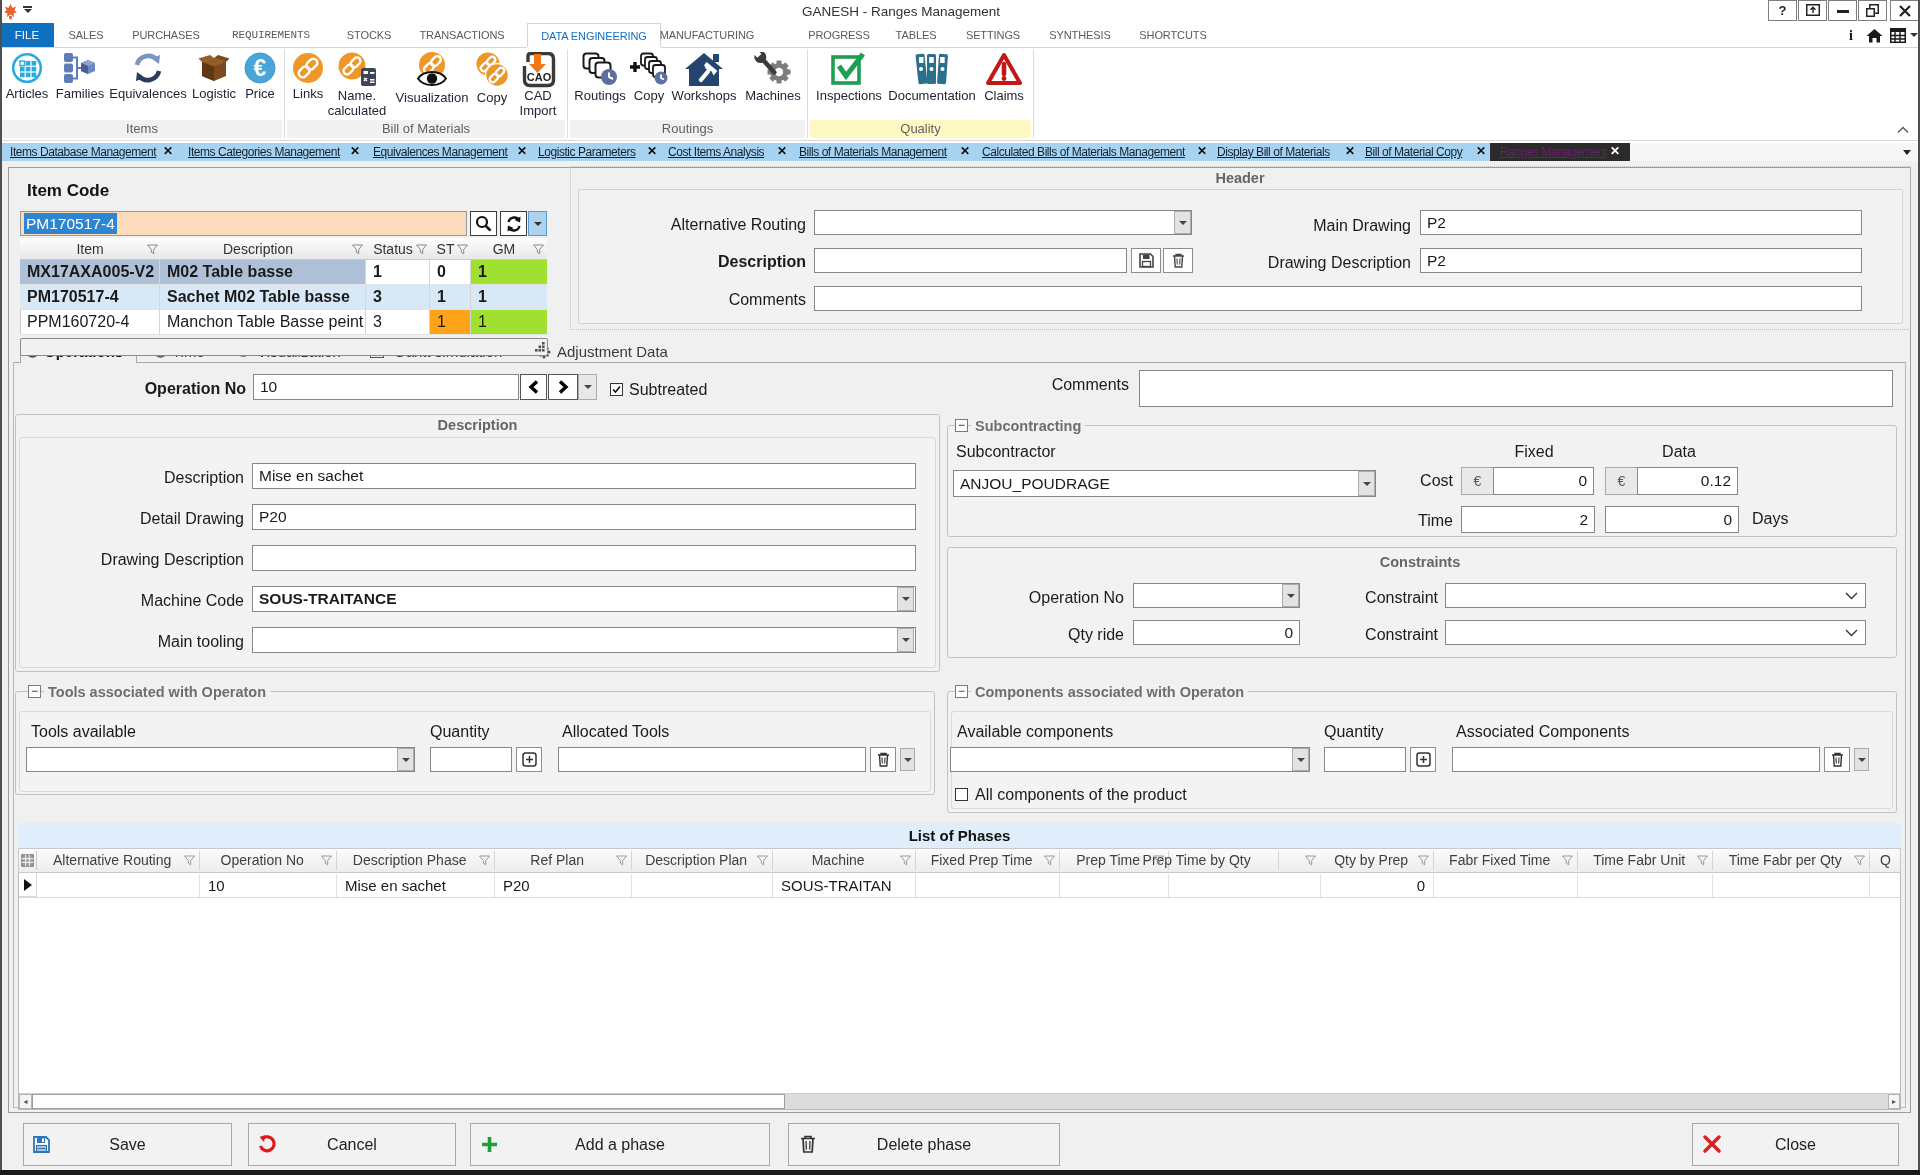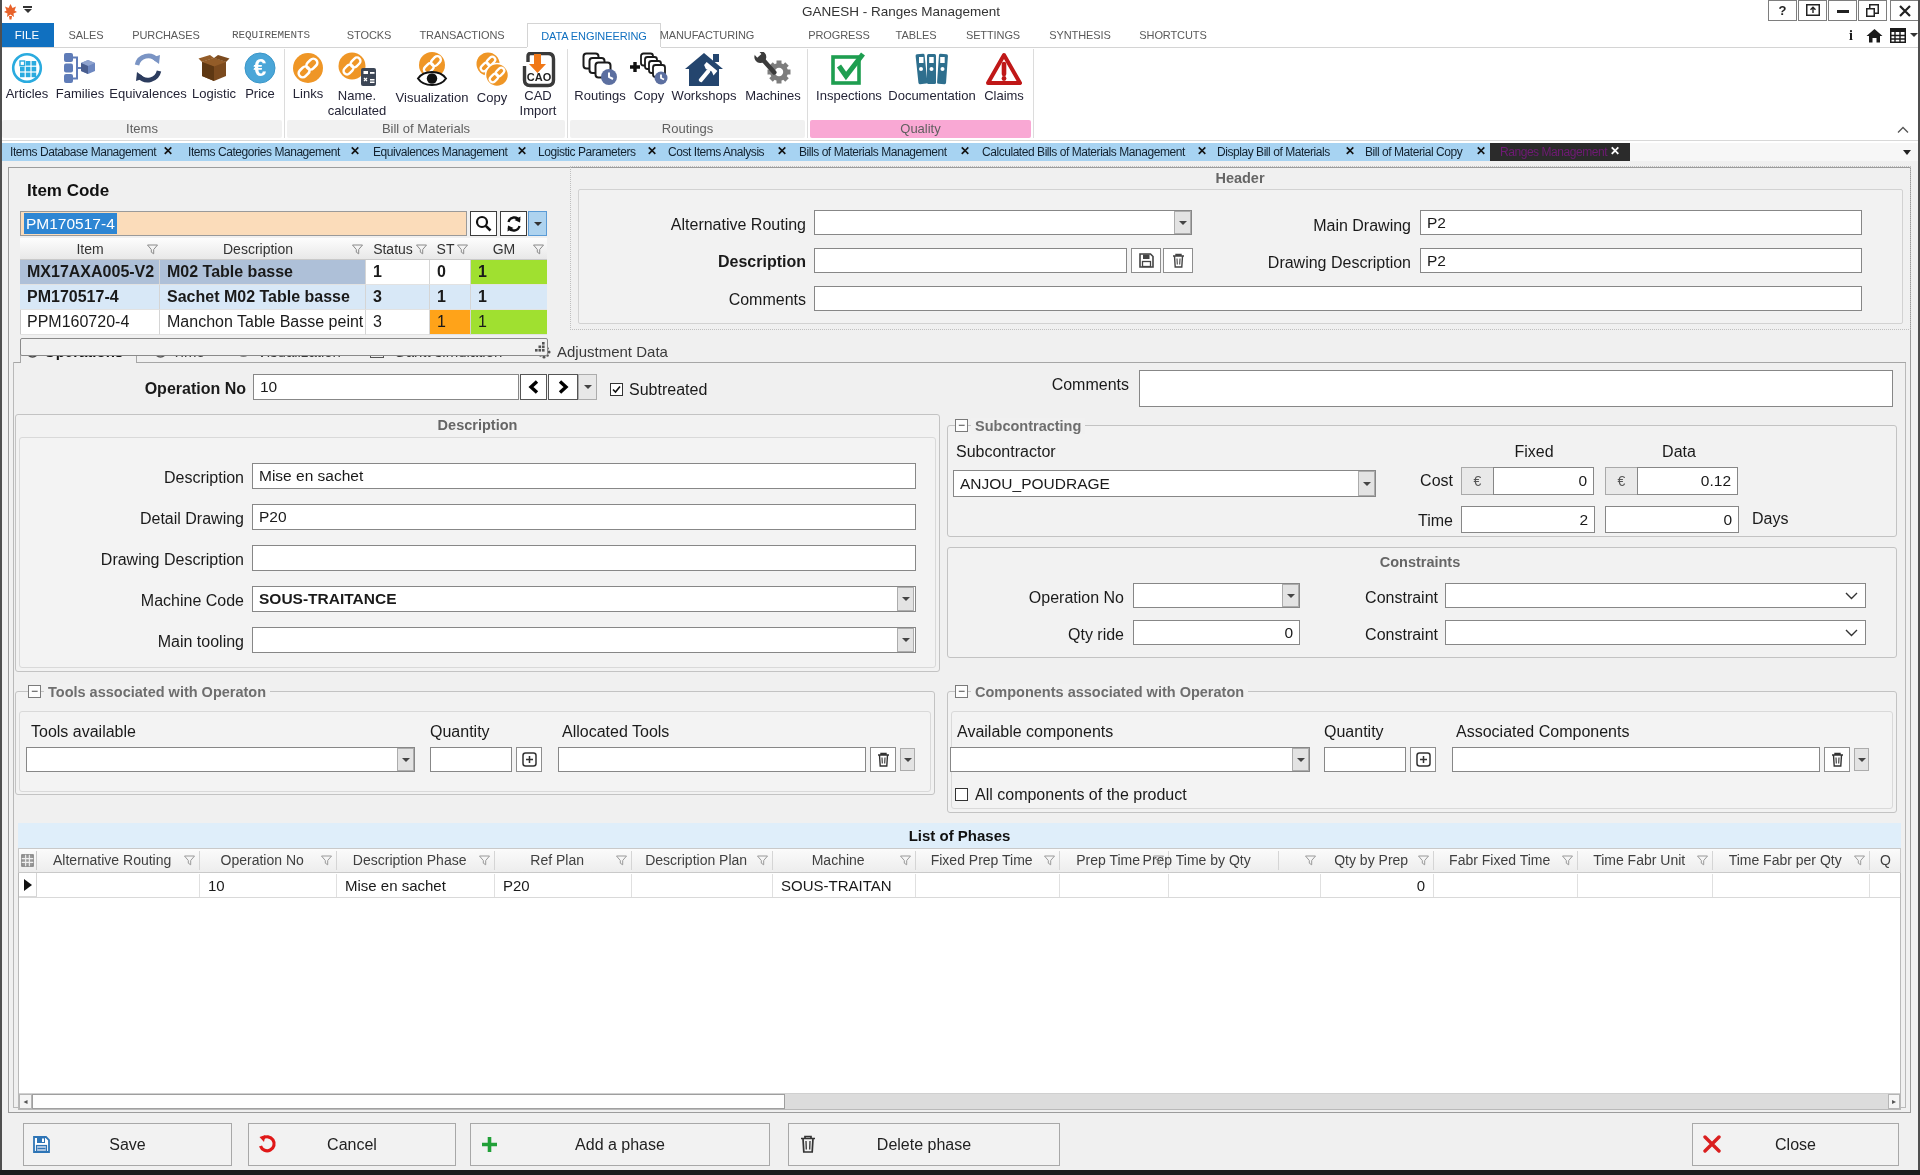--- a/index.html
+++ b/index.html
@@ -80,21 +80,21 @@
   <div class="a" style="left:0;top:24px;width:527px;height:1px;background:#d4d4d4;"></div>
   <div class="a" style="left:661px;top:24px;width:1259px;height:1px;background:#d4d4d4;"></div>
 
   <div class="a" style="left:284px;top:26px;width:1px;height:89px;background:#dcdcdc;"></div>
   <div class="a" style="left:567px;top:26px;width:1px;height:89px;background:#dcdcdc;"></div>
   <div class="a" style="left:807px;top:26px;width:1px;height:89px;background:#dcdcdc;"></div>
   <div class="a" style="left:1033px;top:26px;width:1px;height:89px;background:#dcdcdc;"></div>
   <div class="a" style="left:2px;top:97px;width:280px;height:18px;background:#f1f1f1;border-radius:2px;font-size:13px;color:#5f5f5f;text-align:center;line-height:18px;">Items</div>
   <div class="a" style="left:287px;top:97px;width:278px;height:18px;background:#f1f1f1;border-radius:2px;font-size:13px;color:#5f5f5f;text-align:center;line-height:18px;">Bill of Materials</div>
   <div class="a" style="left:570px;top:97px;width:235px;height:18px;background:#f1f1f1;border-radius:2px;font-size:13px;color:#5f5f5f;text-align:center;line-height:18px;">Routings</div>
-  <div class="a" style="left:810px;top:97px;width:221px;height:18px;background:#f9a8d4;border-radius:2px;font-size:13px;color:#5f5f5f;text-align:center;line-height:18px;">Quality</div>
+  <div class="a" style="left:810px;top:97px;width:221px;height:18px;background:#fef9c3;border-radius:2px;font-size:13px;color:#5f5f5f;text-align:center;line-height:18px;">Quality</div>
   <div class="a" style="left:0;top:117px;width:1920px;height:1px;background:#d8d8d8;"></div>
   <svg class="a" style="left:1897px;top:103px;" width="12" height="8" viewBox="0 0 12 8">
       <path d="M1 6.5 L6 1.5 L11 6.5" fill="none" stroke="#555" stroke-width="1.3"></path>
     </svg>
   <style>.ric{position:absolute;top:29px;width:90px;text-align:center;font-size:13px;color:#242436;line-height:15px;}.ric svg{margin:0 auto 2px;}</style>
   <div class="ric" style="left:-18px;"><svg width="32" height="32" viewBox="0 0 32 32">
         <circle cx="16" cy="16" r="13.8" fill="none" stroke="#2aabdf" stroke-width="2.6"></circle>
         <g fill="#2aabdf">
           <rect x="9" y="9" width="4.6" height="4.6" fill="none" stroke="#2aabdf" stroke-width="1.4"></rect>
           <rect x="14.8" y="9" width="4.6" height="4.6"></rect>
@@ -257,21 +257,21 @@
   <div class="ric" style="left:959px;"><svg width="38" height="34" viewBox="0 0 38 34">
         <path d="M19 3 L35 31 L3 31 Z" fill="none" stroke="#c01818" stroke-width="4" stroke-linejoin="round"></path>
         <path d="M19 12 L19 22" stroke="#c01818" stroke-width="4.6" stroke-linecap="round"></path>
         <circle cx="19" cy="26.5" r="2.4" fill="#c01818"></circle>
       </svg>Claims</div>
 
 </div>
 
 <div class="a" style="left:0;top:143px;width:1920px;height:18px;background:#a7d3f2;">
   <div class="a" style="left:1630px;top:0;width:290px;height:18px;background:#f7f7f7;"></div>
-  <style>.ts{position:absolute;top:0;height:18px;line-height:18px;font-size:12px;letter-spacing:-0.45px;color:#13222f;white-space:nowrap;}.tx{position:absolute;top:0;height:18px;line-height:17px;font-size:12px;font-weight:bold;color:#111;}</style>
+  <style>.ts{position:absolute;top:0;height:18px;line-height:18px;font-size:12px;letter-spacing:-0.45px;color:#13222f;white-space:nowrap;text-decoration:underline;}.tx{position:absolute;top:0;height:18px;line-height:17px;font-size:12px;font-weight:bold;color:#111;}</style>
   <div class="ts" style="left:10px;">Items Database Management</div>
     <div class="tx" style="left:163px;">✕</div>
   <div class="ts" style="left:188px;">Items Categories Management</div>
     <div class="tx" style="left:350px;">✕</div>
   <div class="ts" style="left:373px;">Equivalences Management</div>
     <div class="tx" style="left:517px;">✕</div>
   <div class="ts" style="left:538px;">Logistic Parameters</div>
     <div class="tx" style="left:647px;">✕</div>
   <div class="ts" style="left:668px;">Cost Items Analysis</div>
     <div class="tx" style="left:777px;">✕</div>

